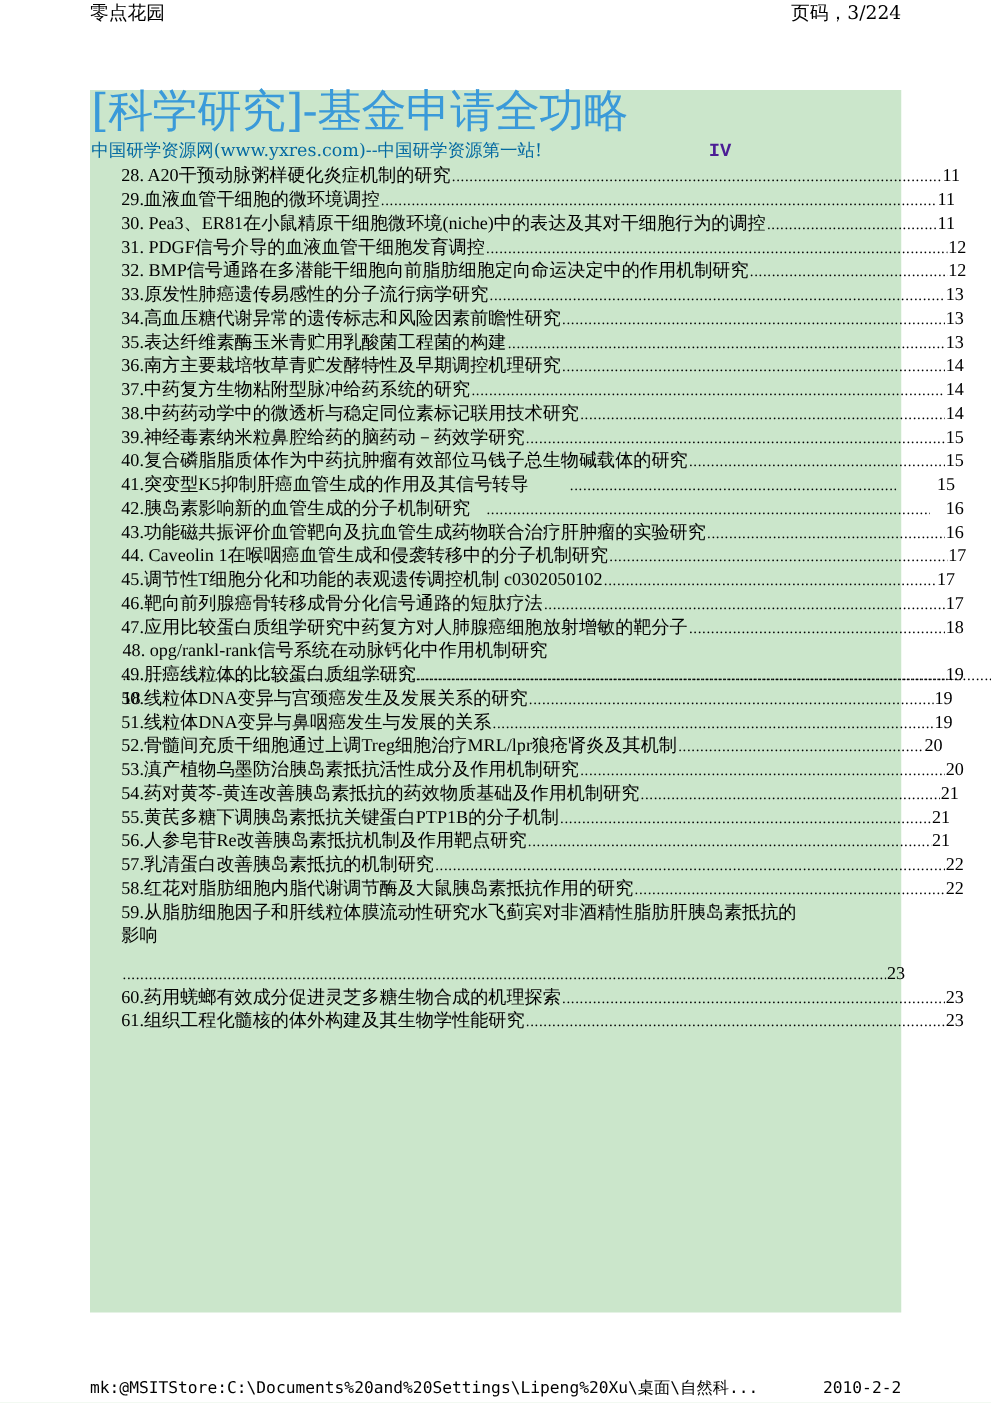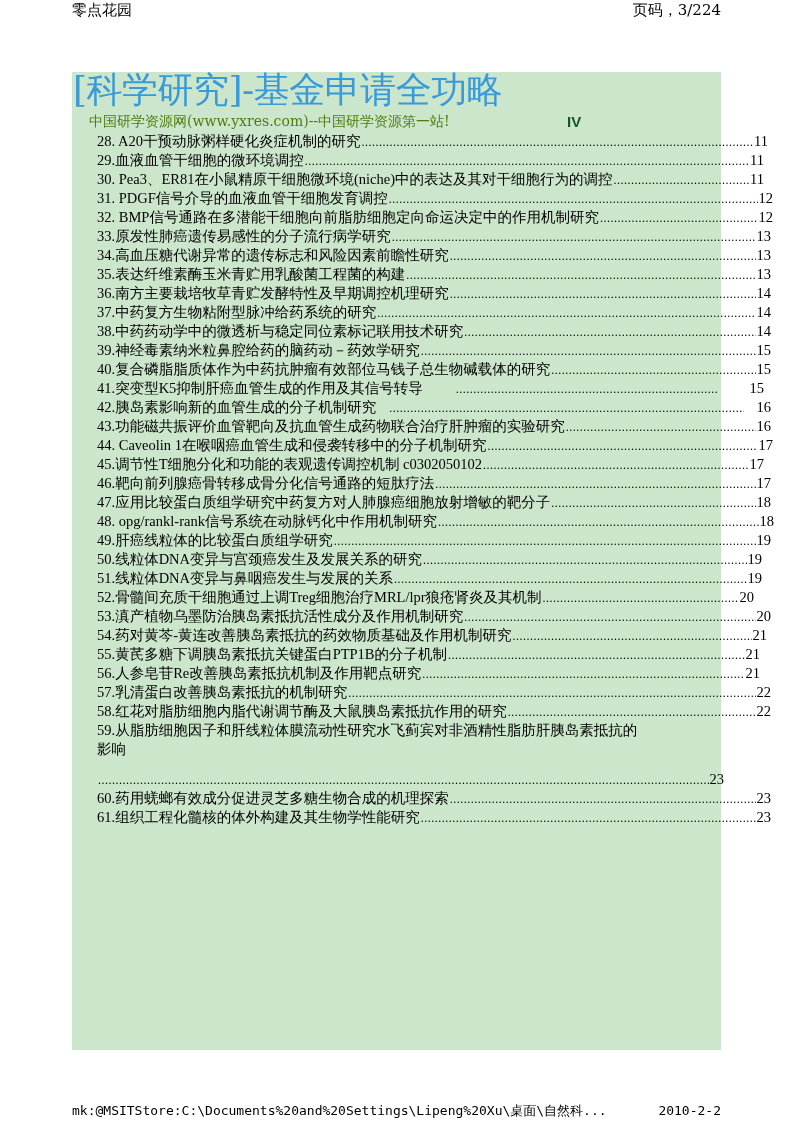--- a/index.html
+++ b/index.html
@@ -8,23 +8,23 @@
   .hdr-left { position: absolute; left: 72px; top: 0px; font-size: 15px; line-height: 20px;
               font-family: "DejaVu Serif", serif; }
   .hdr-right { position: absolute; right: 72px; top: 0px; font-size: 15px; line-height: 20px;
                font-family: "DejaVu Serif", serif; }
   .panel { position: absolute; left: 72px; top: 72px; width: 649px; height: 978px;
            background: #cbe6cb; }
   .title { position: absolute; left: 1px; top: -3px; font-size: 36px; line-height: 42px;
            color: #3a9ad9; font-family: "DejaVu Serif", serif; letter-spacing: -0.5px;
            white-space: nowrap; }
   .subtitle { position: absolute; left: 1px; top: 40px; font-size: 14px; line-height: 18px;
-              color: #4d7c0f; white-space: nowrap; font-family: "DejaVu Serif", serif; margin-left: 16px; }
+              color: #0369a1; white-space: nowrap; font-family: "DejaVu Serif", serif; }
   .badge { position: absolute; left: 495px; top: 41px; font-size: 15px; font-weight: bold;
-           color: #14532d; font-family: Liberation Sans, sans-serif; }
+           color: #4c1d95; font-family: Liberation Mono, monospace; }
   .toc { position: absolute; left: 0; top: 60px; width: 649px; }
   .toc-row { position: relative; height: 19px; line-height: 19px; font-size: 14.5px;
              font-family: "Liberation Serif", "DejaVu Serif", serif; white-space: nowrap; padding-left: 25px; }
   .toc-row .entry { display: flex; align-items: baseline; }
   .toc-row .lbl { flex: 0 0 auto; }
   .toc-row .dots { flex: 1 1 auto; overflow: hidden; white-space: nowrap;
                    font-size: 12px; letter-spacing: 0.5px; margin: 0 1px; }
   .toc-row .dots::before { content: "................................................................................................................................................................................................................................................"; }
   .toc-row .pg { flex: 0 0 auto; }
   .footer-left { position: absolute; left: 72px; top: 1102px; font-size: 13px; line-height: 18px;
@@ -177,21 +177,21 @@
         </div>
       </div>
       <div class="toc-row">
         <div class="entry" style="width: 674px;">
           <span class="lbl">47.应用比较蛋白质组学研究中药复方对人肺腺癌细胞放射增敏的靶分子</span>
           <span class="dots"></span>
           <span class="pg">18</span>
         </div>
       </div>
       <div class="toc-row">
-        <div class="entry" style="width: 677px;">
+        <div class="entry" style="width: 677px; flex-direction: column;">
           <span class="lbl">48. opg/rankl-rank信号系统在动脉钙化中作用机制研究</span>
           <span class="dots"></span>
           <span class="pg">18</span>
         </div>
       </div>
       <div class="toc-row">
         <div class="entry" style="width: 674px;">
           <span class="lbl">49.肝癌线粒体的比较蛋白质组学研究</span>
           <span class="dots"></span>
           <span class="pg">19</span>

